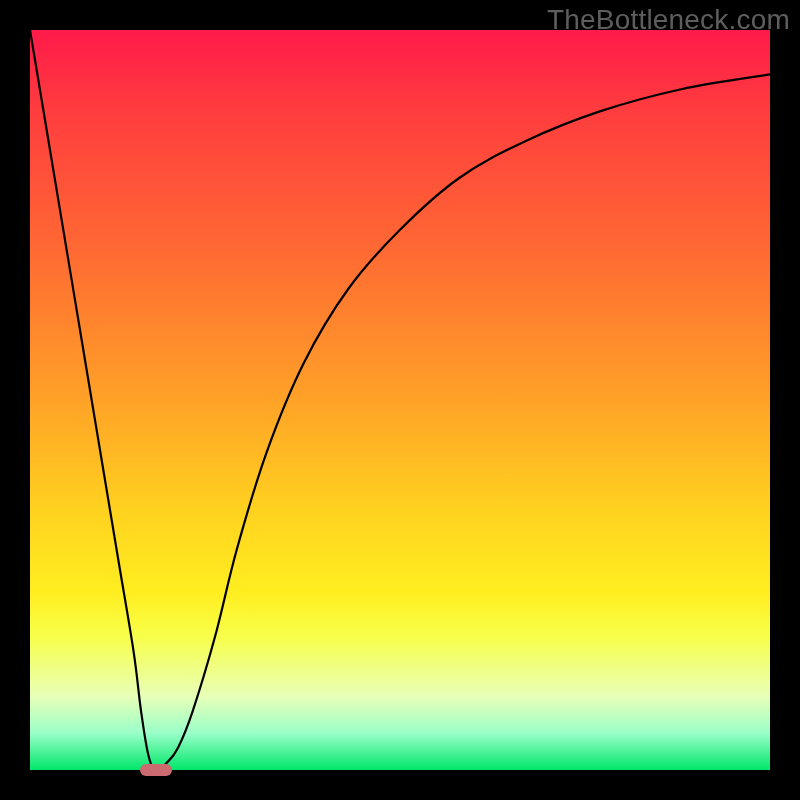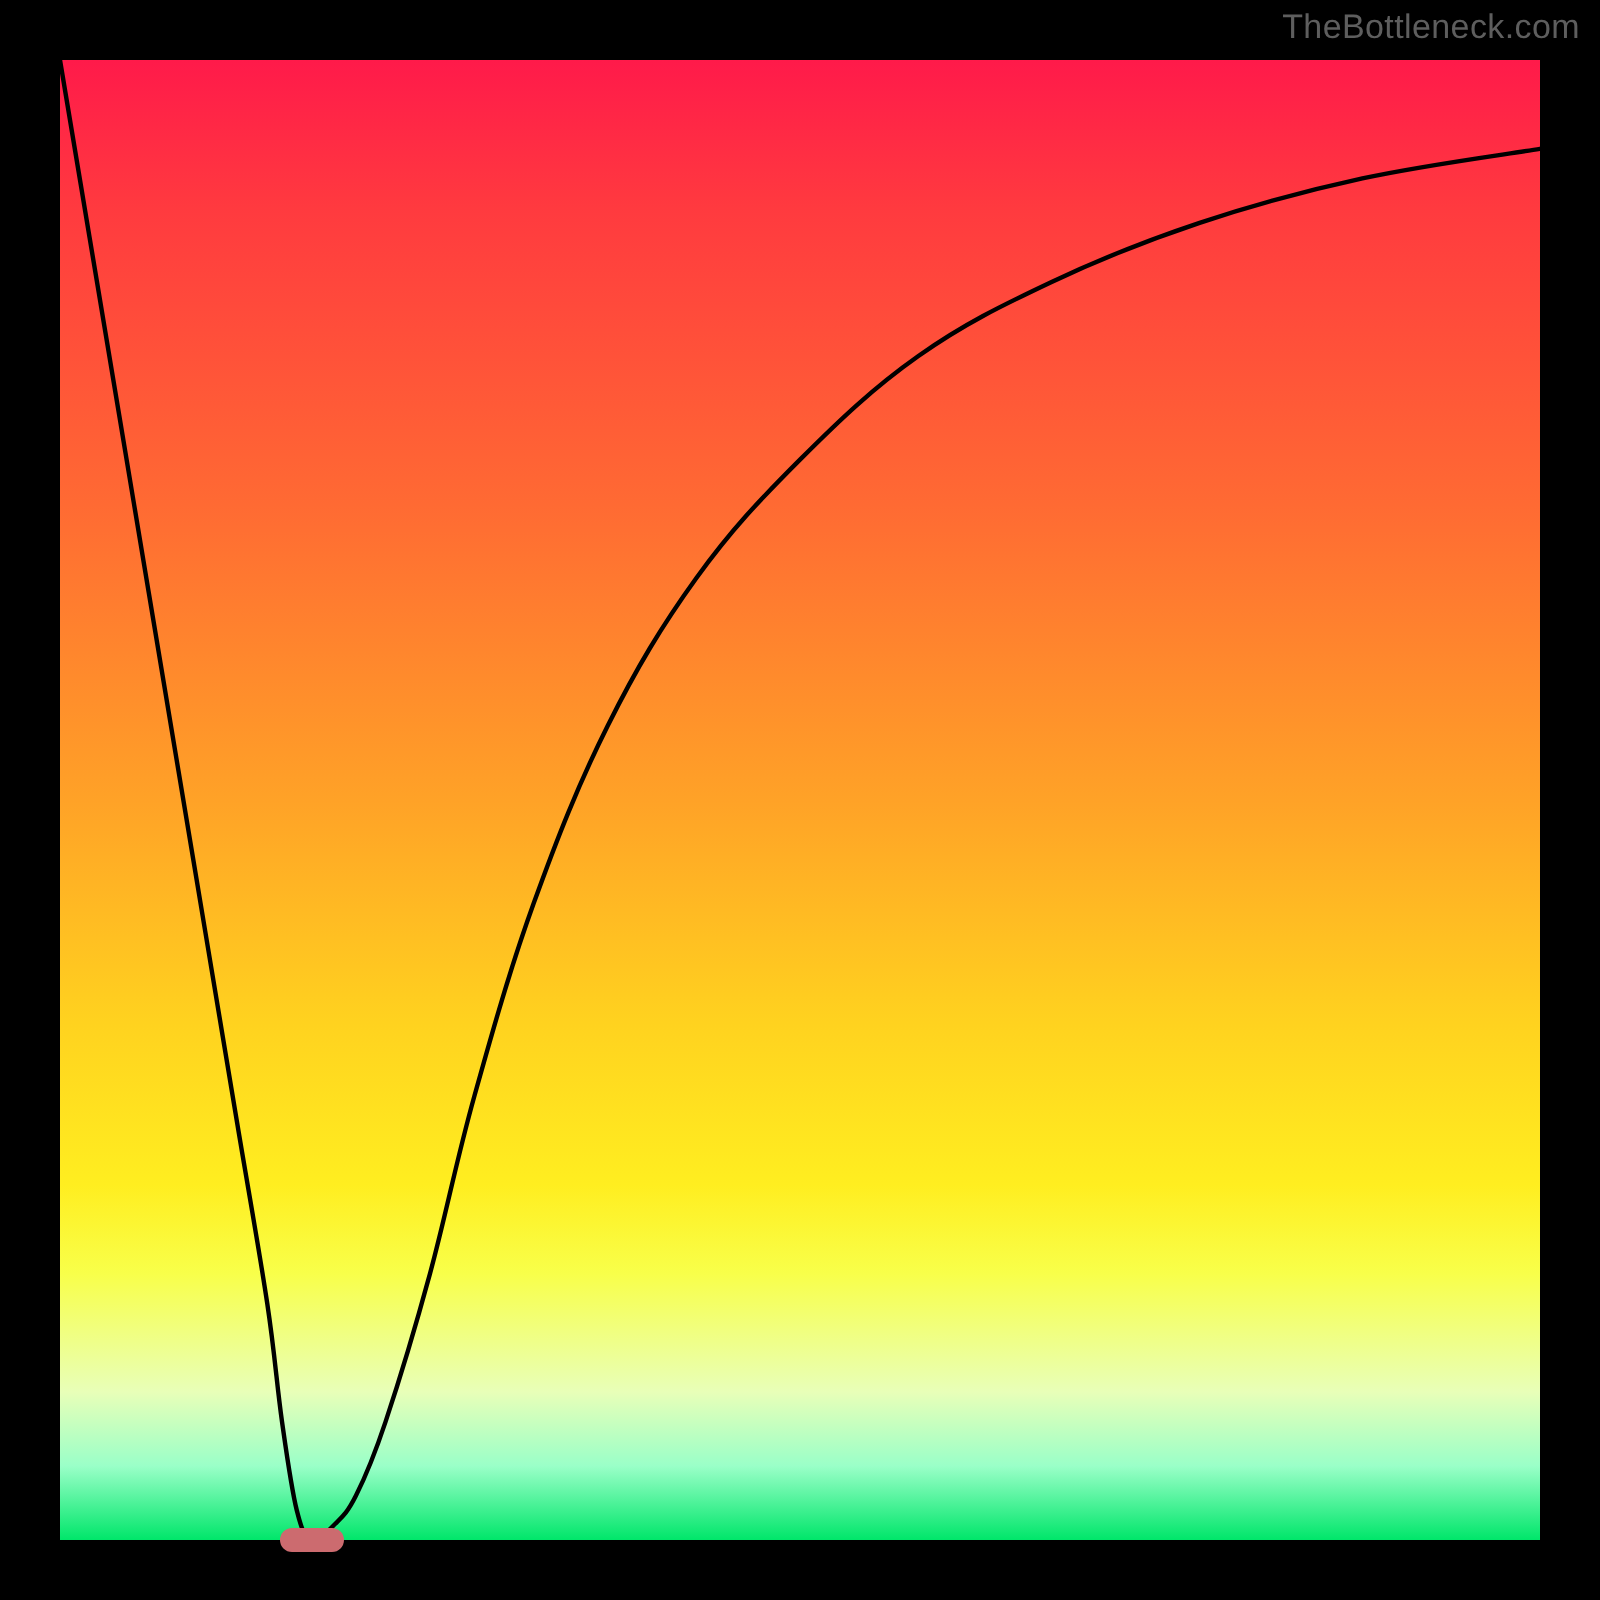--- a/index.html
+++ b/index.html
@@ -50,21 +50,21 @@
   .ideal-marker {
     position: absolute;
     background: #cc6b6f;
     border-radius: 999px;
   }
   .watermark {
     position: absolute;
     top: 4px;
     right: 10px;
     color: #5e5e5e;
-    font-size: 17px;
+    font-size: 28px;
     font-weight: 400;
     letter-spacing: 0.2px;
     user-select: none;
   }
 </style>
 </head>
 <body>
 
 <div class="chart-frame">
 

